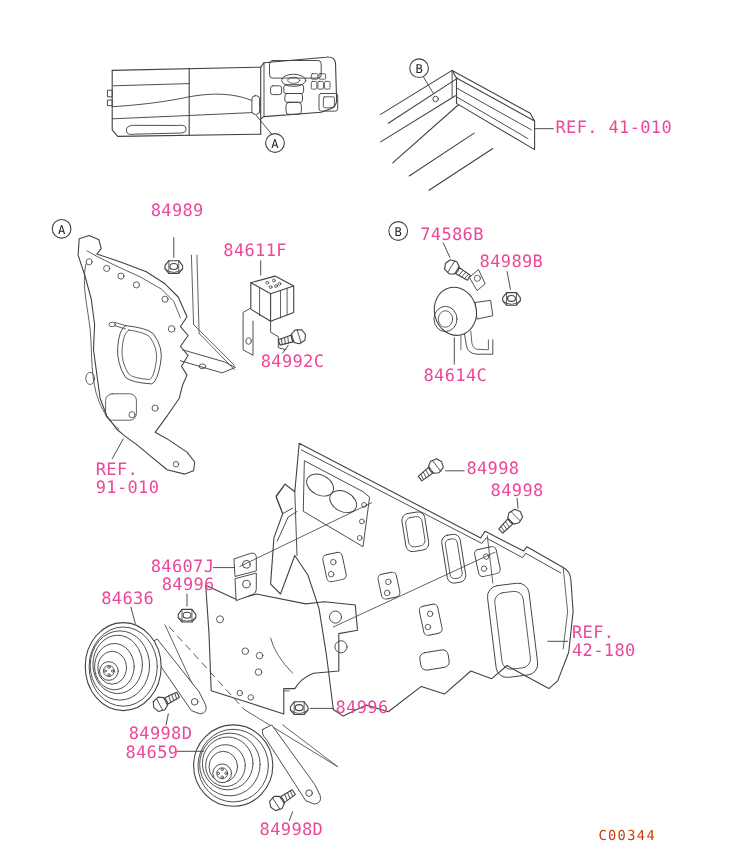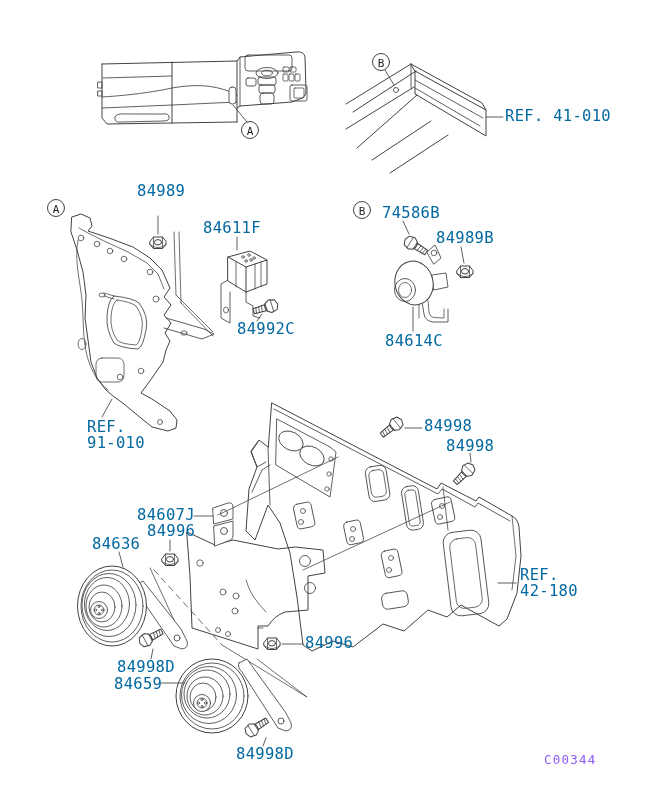--- a/index.html
+++ b/index.html
@@ -4,22 +4,22 @@
 <style>
   html,body{margin:0;padding:0;background:#ffffff;}
   #page{position:relative;width:666px;height:789px;background:#ffffff;overflow:hidden;
         font-family:"DejaVu Sans Mono","Liberation Mono",monospace;}
   svg{position:absolute;left:0;top:0;}
   svg *{stroke:#424242;fill:none;stroke-width:1;stroke-linecap:round;stroke-linejoin:round;}
   svg .fw{fill:#ffffff;}
   svg .thin{stroke-width:0.75;}
   svg .det{stroke-width:0.85;}
   svg .dash{stroke-width:0.8;stroke-dasharray:6 5;}
-  .lbl{position:absolute;font-size:15.5px;letter-spacing:0.3px;color:#0369a1;white-space:nowrap;line-height:1;}
-  .lbl.small{font-size:12.5px;letter-spacing:1.2px;color:#8b5cf6;}
+  .lbl{position:absolute;font-size:15.5px;letter-spacing:0.3px;color:#ec4899;white-space:nowrap;line-height:1;}
+  .lbl.small{font-size:12.5px;letter-spacing:1.2px;color:#c2410c;}
   .callout{position:absolute;transform:translate(-50%,-50%);font-size:11px;color:#1e1e1e;line-height:1;}
 </style>
 </head>
 <body>
 
 <div id="page">
 
 <svg width="666" height="789" viewBox="0 0 666 789">
   <defs>
     <g id="g-nut">

